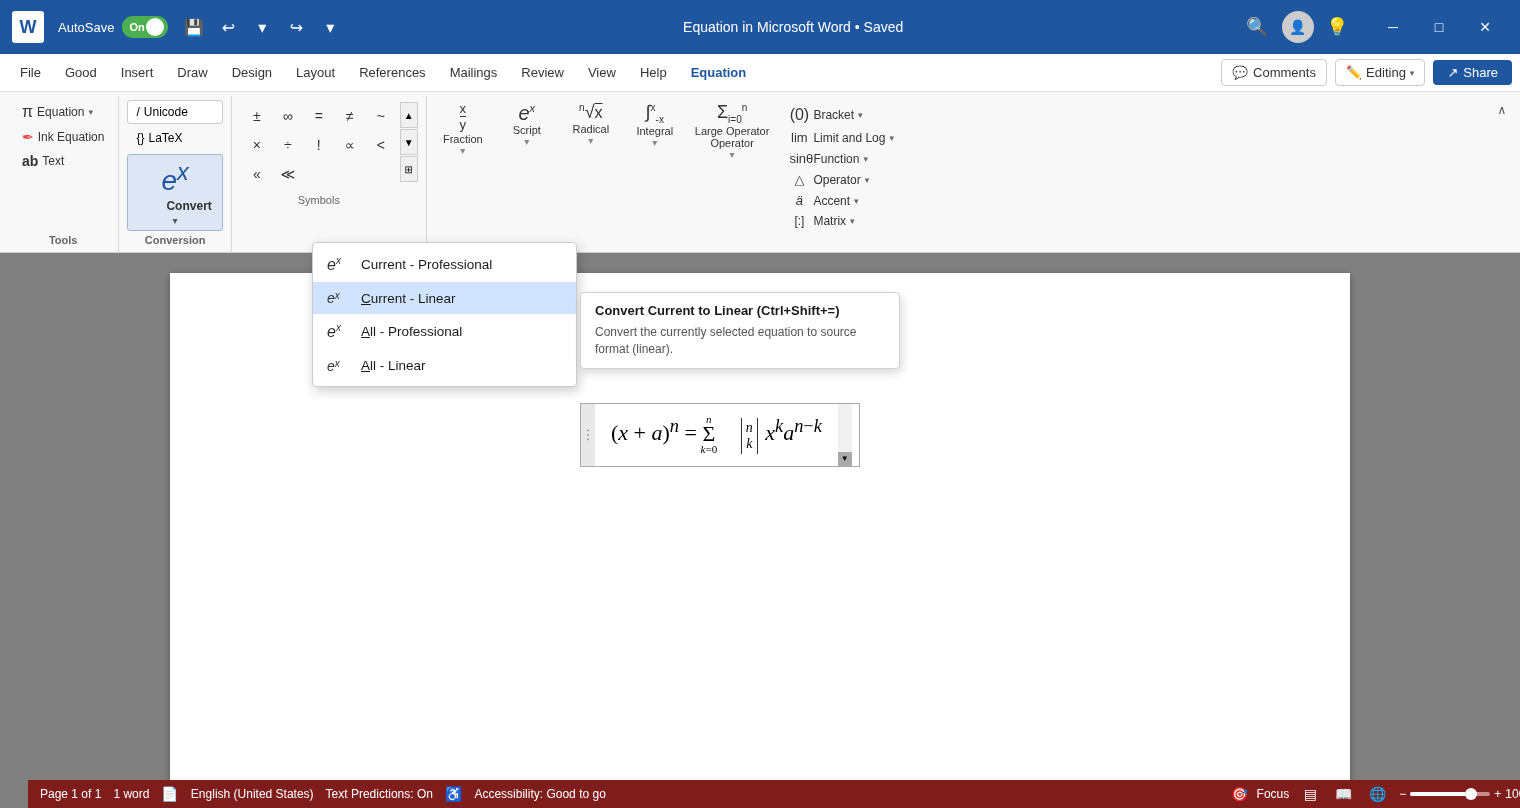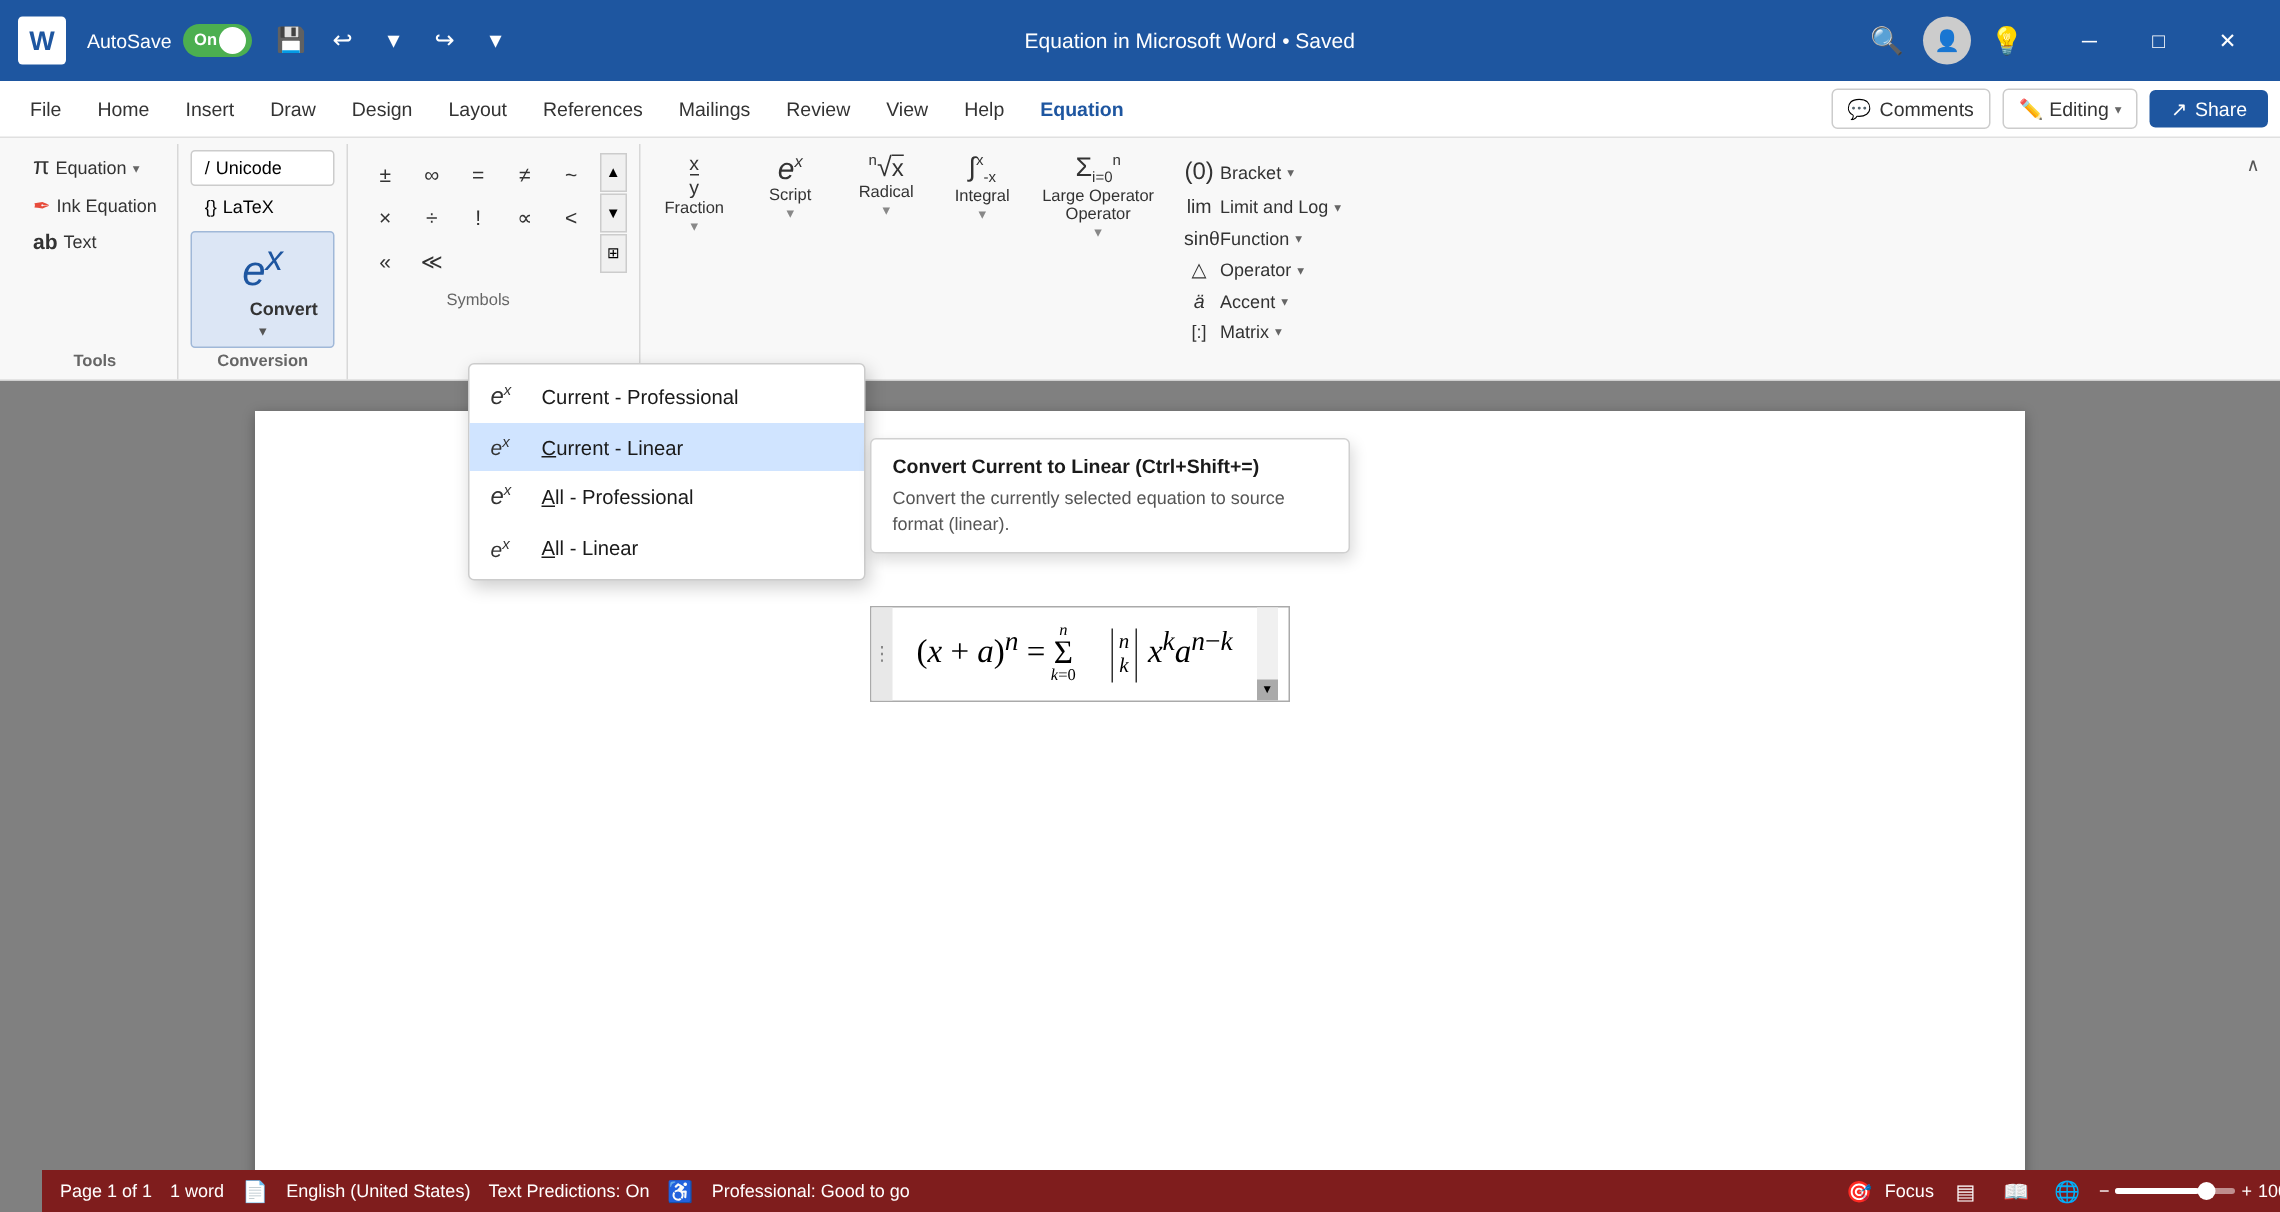--- a/index.html
+++ b/index.html
@@ -299,21 +299,21 @@
   </div>
   <div class="win-controls">
     <div class="win-btn">─</div>
     <div class="win-btn">□</div>
     <div class="win-btn close">✕</div>
   </div>
 </div>
 
 <div class="menu-bar">
   <div class="menu-item">File</div>
-  <div class="menu-item">Home</div>
+  <div class="menu-item">Good</div>
   <div class="menu-item">Insert</div>
   <div class="menu-item">Draw</div>
   <div class="menu-item">Design</div>
   <div class="menu-item">Layout</div>
   <div class="menu-item">References</div>
   <div class="menu-item">Mailings</div>
   <div class="menu-item">Review</div>
   <div class="menu-item">View</div>
   <div class="menu-item">Help</div>
   <div class="menu-item active" style="color:#1e56a0;font-weight:600;">Equation</div>
@@ -541,21 +541,21 @@
   <div class="tooltip-desc">Convert the currently selected equation to source format (linear).</div>
 </div>
 
 <div class="status-bar" style="position:fixed; bottom:0; width:1520px;">
   <span>Page 1 of 1</span>
   <span>1 word</span>
   <div style="font-size:14px;">📄</div>
   <span>English (United States)</span>
   <span>Text Predictions: On</span>
   <div style="font-size:14px;">♿</div>
-  <span>Professional: Good to go</span>
+  <span>Accessibility: Good to go</span>
   <div class="status-right">
     <div style="font-size:14px;">🎯</div>
     <span>Focus</span>
     <div class="status-btn">▤</div>
     <div class="status-btn">📖</div>
     <div class="status-btn">🌐</div>
     <div class="zoom-control">
       <span style="cursor:pointer;">−</span>
       <div class="zoom-slider">
         <div class="zoom-slider-fill"></div>

